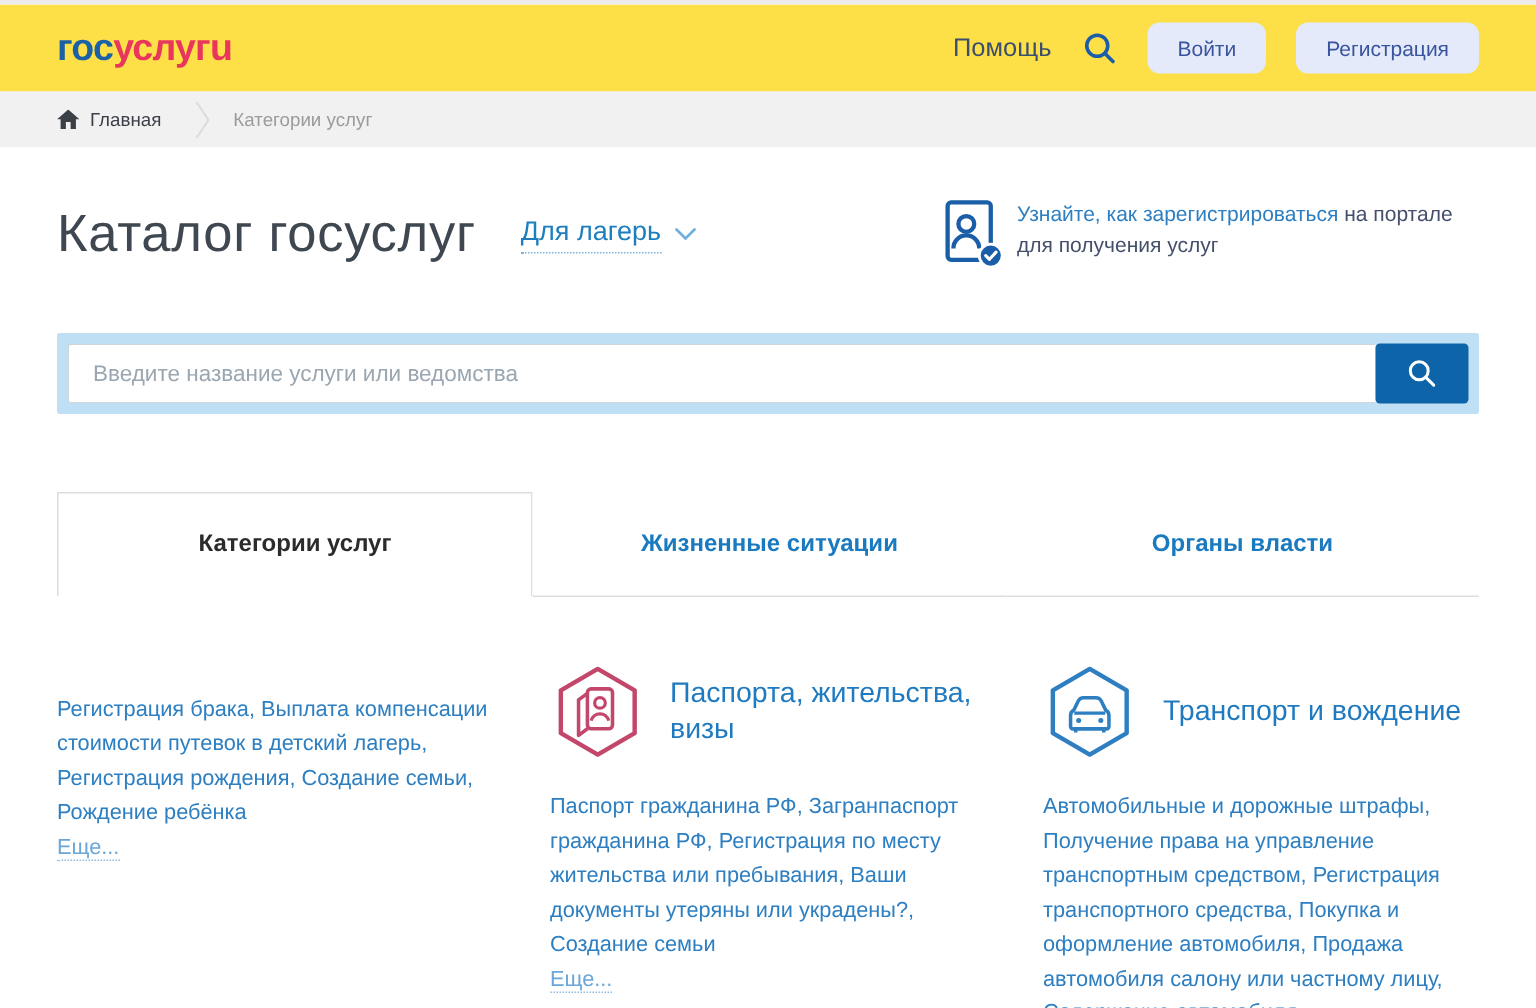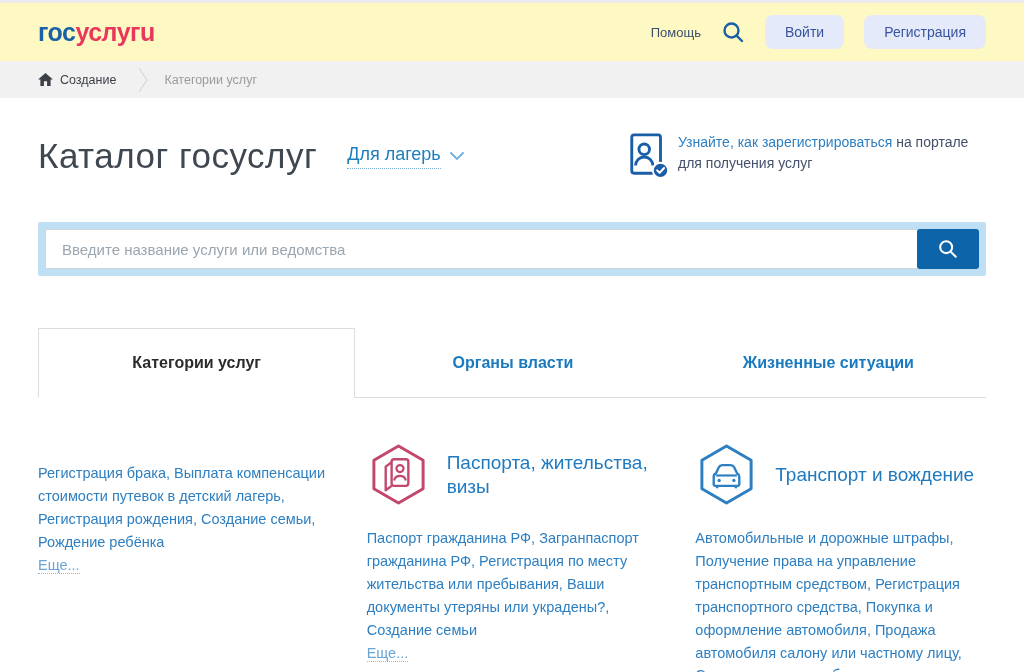--- a/index.html
+++ b/index.html
@@ -5,27 +5,27 @@
   * { margin:0; padding:0; box-sizing:border-box; }
   html,body { background:#fff; }
   body {
     width:1024px; min-height:672px; margin:0 auto;
     font-family:"Liberation Sans", sans-serif; color:#3c4a5c;
     border-top:3px solid #ececec;
   }
   
   .header {
     height:58px; padding:16px 38px; display:flex; align-items:center;
-    background:#fef9c3;
+    background:#fde047;
   }
   .logo { font-size:25px; font-weight:bold; letter-spacing:-0.5px; cursor:pointer; }
   .logo .lb { color:#1b61a8; }
   .logo .lr { color:#e8365c; }
   .header-right { margin-left:auto; display:flex; align-items:center; gap:20px; }
-  .help-link { font-size:13px; color:#3c4e6e; text-decoration:none; cursor:pointer; }
+  .help-link { font-size:17px; color:#3c4e6e; text-decoration:none; cursor:pointer; }
   .hdr-search { width:24px; height:24px; cursor:pointer; display:flex; }
   .hdr-btn {
     background:#e4eafa; color:#39549e; border:none; border-radius:8px;
     height:34px; padding:0 20px; font-size:14px; font-family:inherit; cursor:pointer;
   }
   
   .breadcrumb {
     height:37px; background:#f1f1f1; padding:0 38px;
     display:flex; align-items:center; font-size:12.5px;
   }
@@ -98,21 +98,21 @@
   </div>
 </div>
 
 <div class="breadcrumb">
   <span class="crumb-home">
     <span>
       <svg viewBox="0 0 16 14" width="15" height="13">
           <path d="M8 0 L16 7 H13.5 V14 H9.7 V9 H6.3 V14 H2.5 V7 H0 Z" fill="#3b3f46"></path>
         </svg>
     </span>
-    <span>Создание</span>
+    <span>Главная</span>
   </span>
   <span class="crumb-sep">
     <svg viewBox="0 0 10 26" width="10" height="26">
         <polyline points="1,1 9,13 1,25" fill="none" stroke="#dcdcdc" stroke-width="1.4"></polyline>
       </svg>
   </span>
   <span class="crumb-current">Категории услуг</span>
 </div>
 
 <div class="main">
@@ -146,22 +146,22 @@
     <button class="search-btn">
       <svg viewBox="0 0 24 24" width="22" height="22">
           <circle cx="10" cy="10" r="6.5" fill="none" stroke="#fff" stroke-width="2.2"></circle>
           <line x1="15" y1="15" x2="20.5" y2="20.5" stroke="#fff" stroke-width="2.2" stroke-linecap="round"></line>
         </svg>
     </button>
   </div>
 
   <div class="tabs">
     <div class="tab active">Категории услуг</div>
+    <div class="tab">Жизненные ситуации</div>
     <div class="tab">Органы власти</div>
-    <div class="tab">Жизненные ситуации</div>
   </div>
 
   <div class="cats">
 
     <div>
       <div class="cat-links">
         <a>Регистрация брака, Выплата компенсации стоимости путевок в детский лагерь, Регистрация рождения, Создание семьи, Рождение ребёнка</a><br>
         <span class="more-link"><span class="dotted">Еще...</span></span>
       </div>
     </div>

